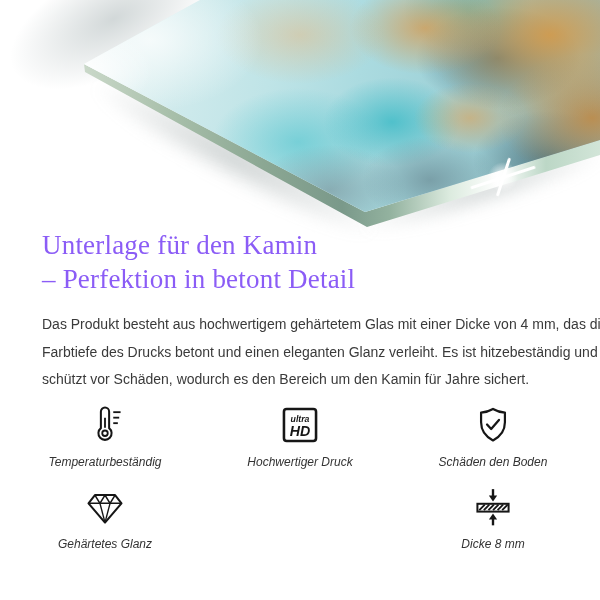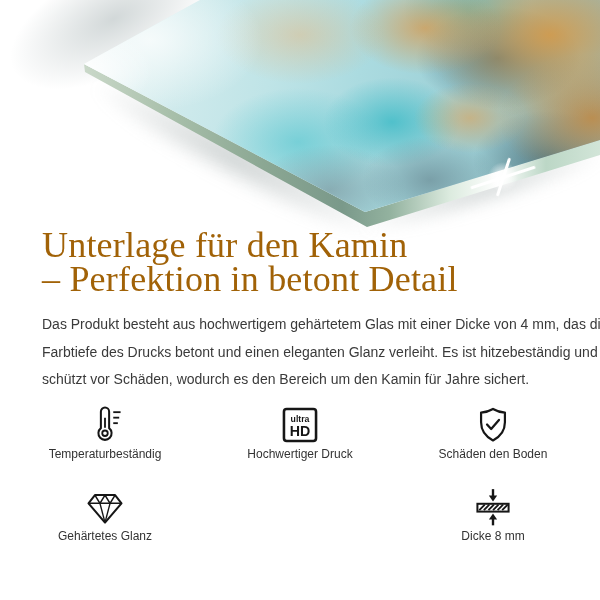--- a/index.html
+++ b/index.html
@@ -44,32 +44,32 @@
         #abdbe0 58%,#9fd2d8 72%,#96c5cc 85%,#8fb9c0 100%);}
   .sparkle{position:absolute;left:473px;top:147px;width:60px;height:60px;pointer-events:none;}
   .sparkle .glow{position:absolute;left:15px;top:15px;width:30px;height:30px;border-radius:50%;
     background:radial-gradient(closest-side, rgba(255,255,255,1), rgba(255,255,255,0));}
   .sparkle .ray{position:absolute;background:#ffffff;border-radius:2px;filter:blur(.6px);}
   .sparkle .r1{left:-4px;top:28.5px;width:68px;height:3px;transform:rotate(-18deg);}
   .sparkle .r2{left:28.5px;top:10px;width:3px;height:40px;transform:rotate(18deg);}
 
   
   .title{position:absolute;left:42px;top:228px;margin:0;font-family:"Liberation Serif", serif;
-    font-weight:400;font-size:36px;line-height:34px;color:#a16207;letter-spacing:.2px;}
+    font-weight:400;font-size:27px;line-height:34px;color:#8b5cf6;letter-spacing:.2px;}
   .title span{display:block;}
   .body-copy{position:absolute;left:42px;top:311px;width:530px;margin:0;
     font-size:14px;line-height:27.5px;color:#3a3a3a;}
   .body-copy span{display:block;white-space:nowrap;}
 
   
-  .feature{position:absolute;width:190px;text-align:center;}
+  .feature{position:absolute;width:190px;text-align:center;font-style:italic;}
   .f-r1{top:403px;} .f-r2{top:485px;}
   .f-c1{left:10px;} .f-c2{left:205px;} .f-c3{left:398px;}
   .feature .ico{height:44px;display:flex;align-items:center;justify-content:center;}
-  .feature .lbl{font-size:12px;line-height:14px;color:#333333;}
+  .feature .lbl{margin-top:8px;font-size:12px;line-height:14px;color:#333333;}
   .ic{stroke:#161616;fill:none;stroke-width:2.2;}
   .ic text{stroke:none;fill:#161616;font-family:"Liberation Sans", sans-serif;font-weight:bold;}
 </style>
 </head>
 <body>
 
 <div class="stage">
 
   <div class="hero">
     <div class="corner-haze"></div>

